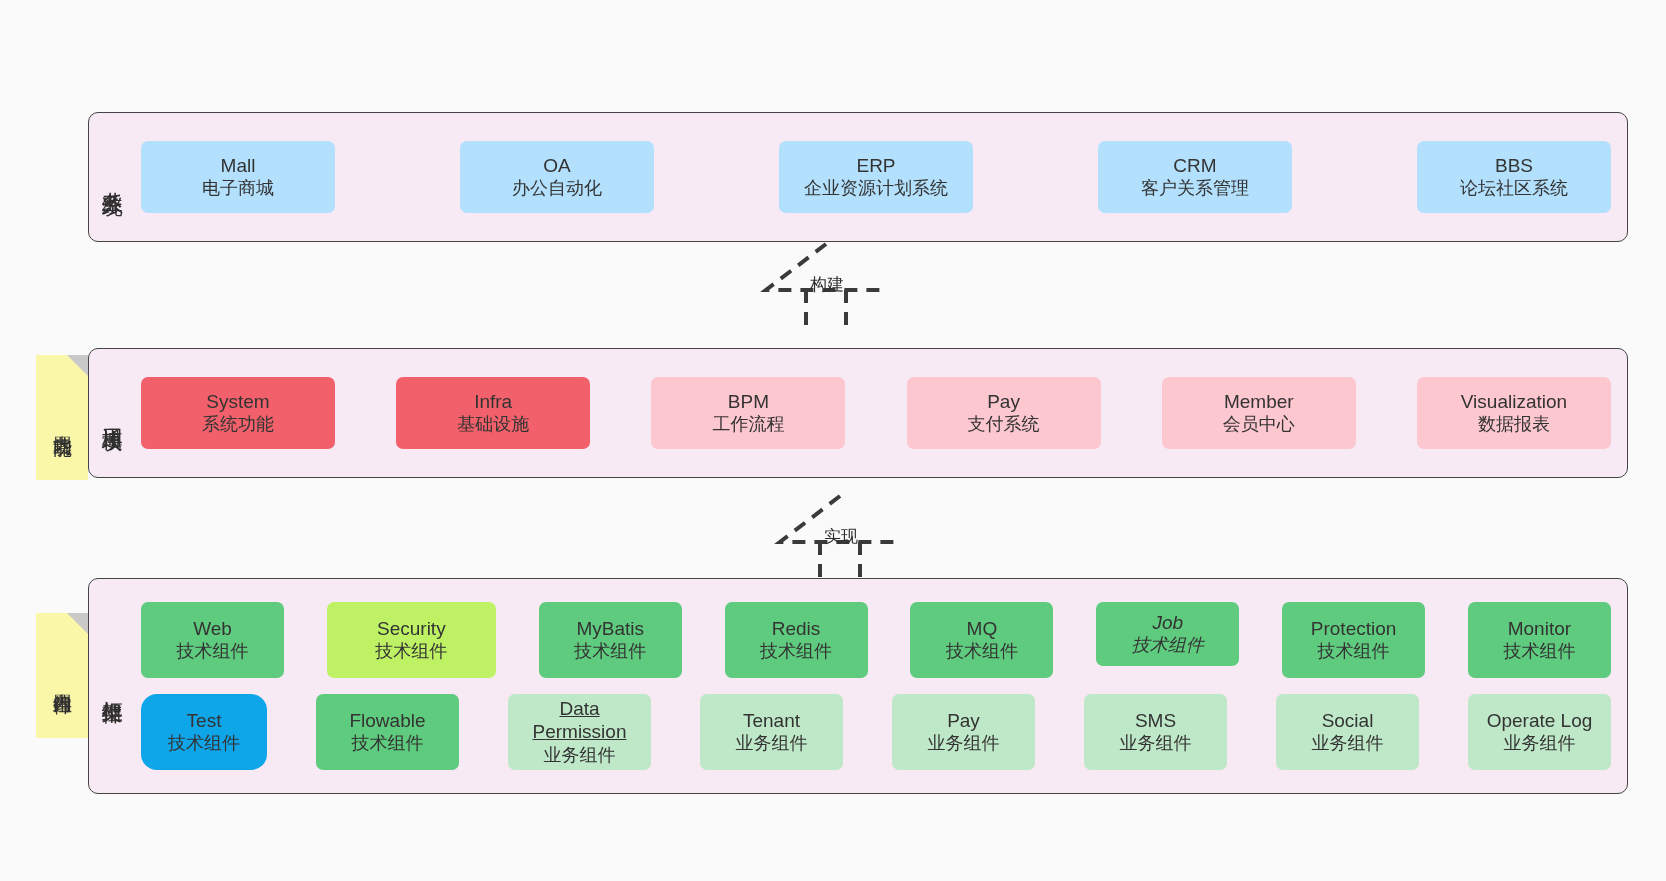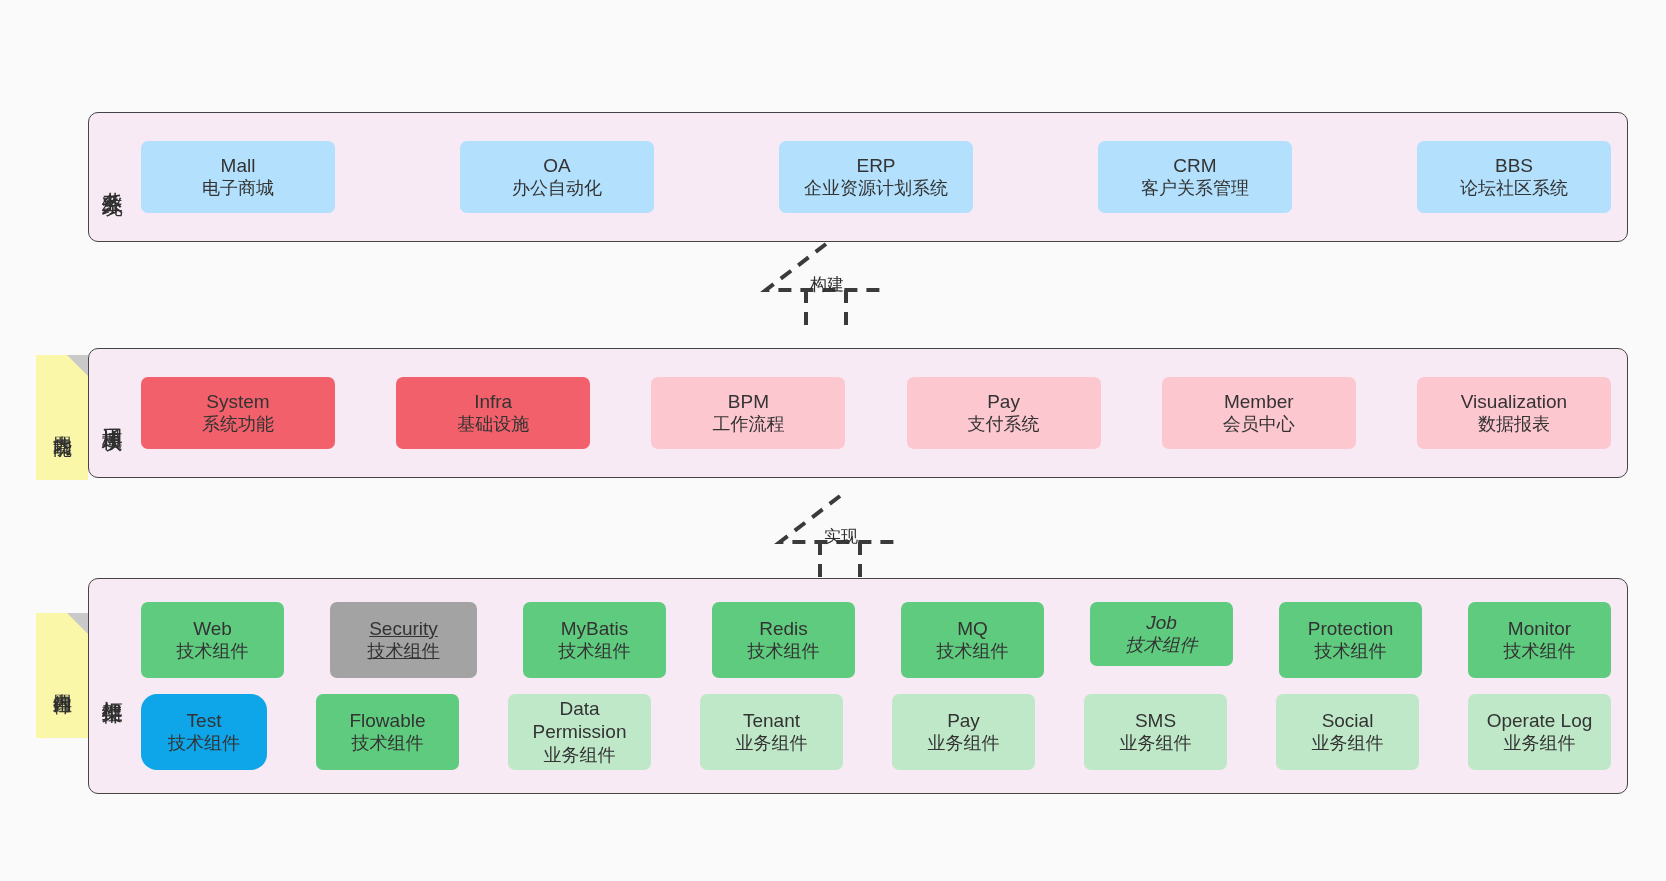--- a/index.html
+++ b/index.html
@@ -228,21 +228,21 @@
 
 <div class="layer" style="left:88px; top:578px; width:1540px; height:216px;">
   <div class="layer-title">框架组件</div>
   <div class="layer-body">
 
     <div class="card-row">
       <div class="card" style="background:#5fcb7e; width:143px; height:76px;">
         <span class="en">Web</span>
         <span class="cn">技术组件</span>
       </div>
-      <div class="card" style="background:#a3a3a3; width:147px; height:76px;text-decoration:underline;">
+      <div class="card" style="background:#bef264; width:169px; height:76px;">
         <span class="en">Security</span>
         <span class="cn">技术组件</span>
       </div>
       <div class="card" style="background:#5fcb7e; width:143px; height:76px;">
         <span class="en">MyBatis</span>
         <span class="cn">技术组件</span>
       </div>
       <div class="card" style="background:#5fcb7e; width:143px; height:76px;">
         <span class="en">Redis</span>
         <span class="cn">技术组件</span>
@@ -268,21 +268,21 @@
     <div class="card-row">
       <div class="card" style="background:#0ea5e9; width:126px; height:76px;border-radius:16px;">
         <span class="en">Test</span>
         <span class="cn">技术组件</span>
       </div>
       <div class="card" style="background:#5fcb7e; width:143px; height:76px;">
         <span class="en">Flowable</span>
         <span class="cn">技术组件</span>
       </div>
       <div class="card" style="background:#bfe8c8; width:143px; height:76px;">
-        <span class="en" style="max-width:108px;">Data Permission</span>
+        <span class="en" style="max-width:108px;text-decoration:underline;">Data Permission</span>
         <span class="cn">业务组件</span>
       </div>
       <div class="card" style="background:#bfe8c8; width:143px; height:76px;">
         <span class="en">Tenant</span>
         <span class="cn">业务组件</span>
       </div>
       <div class="card" style="background:#bfe8c8; width:143px; height:76px;">
         <span class="en">Pay</span>
         <span class="cn">业务组件</span>
       </div>

